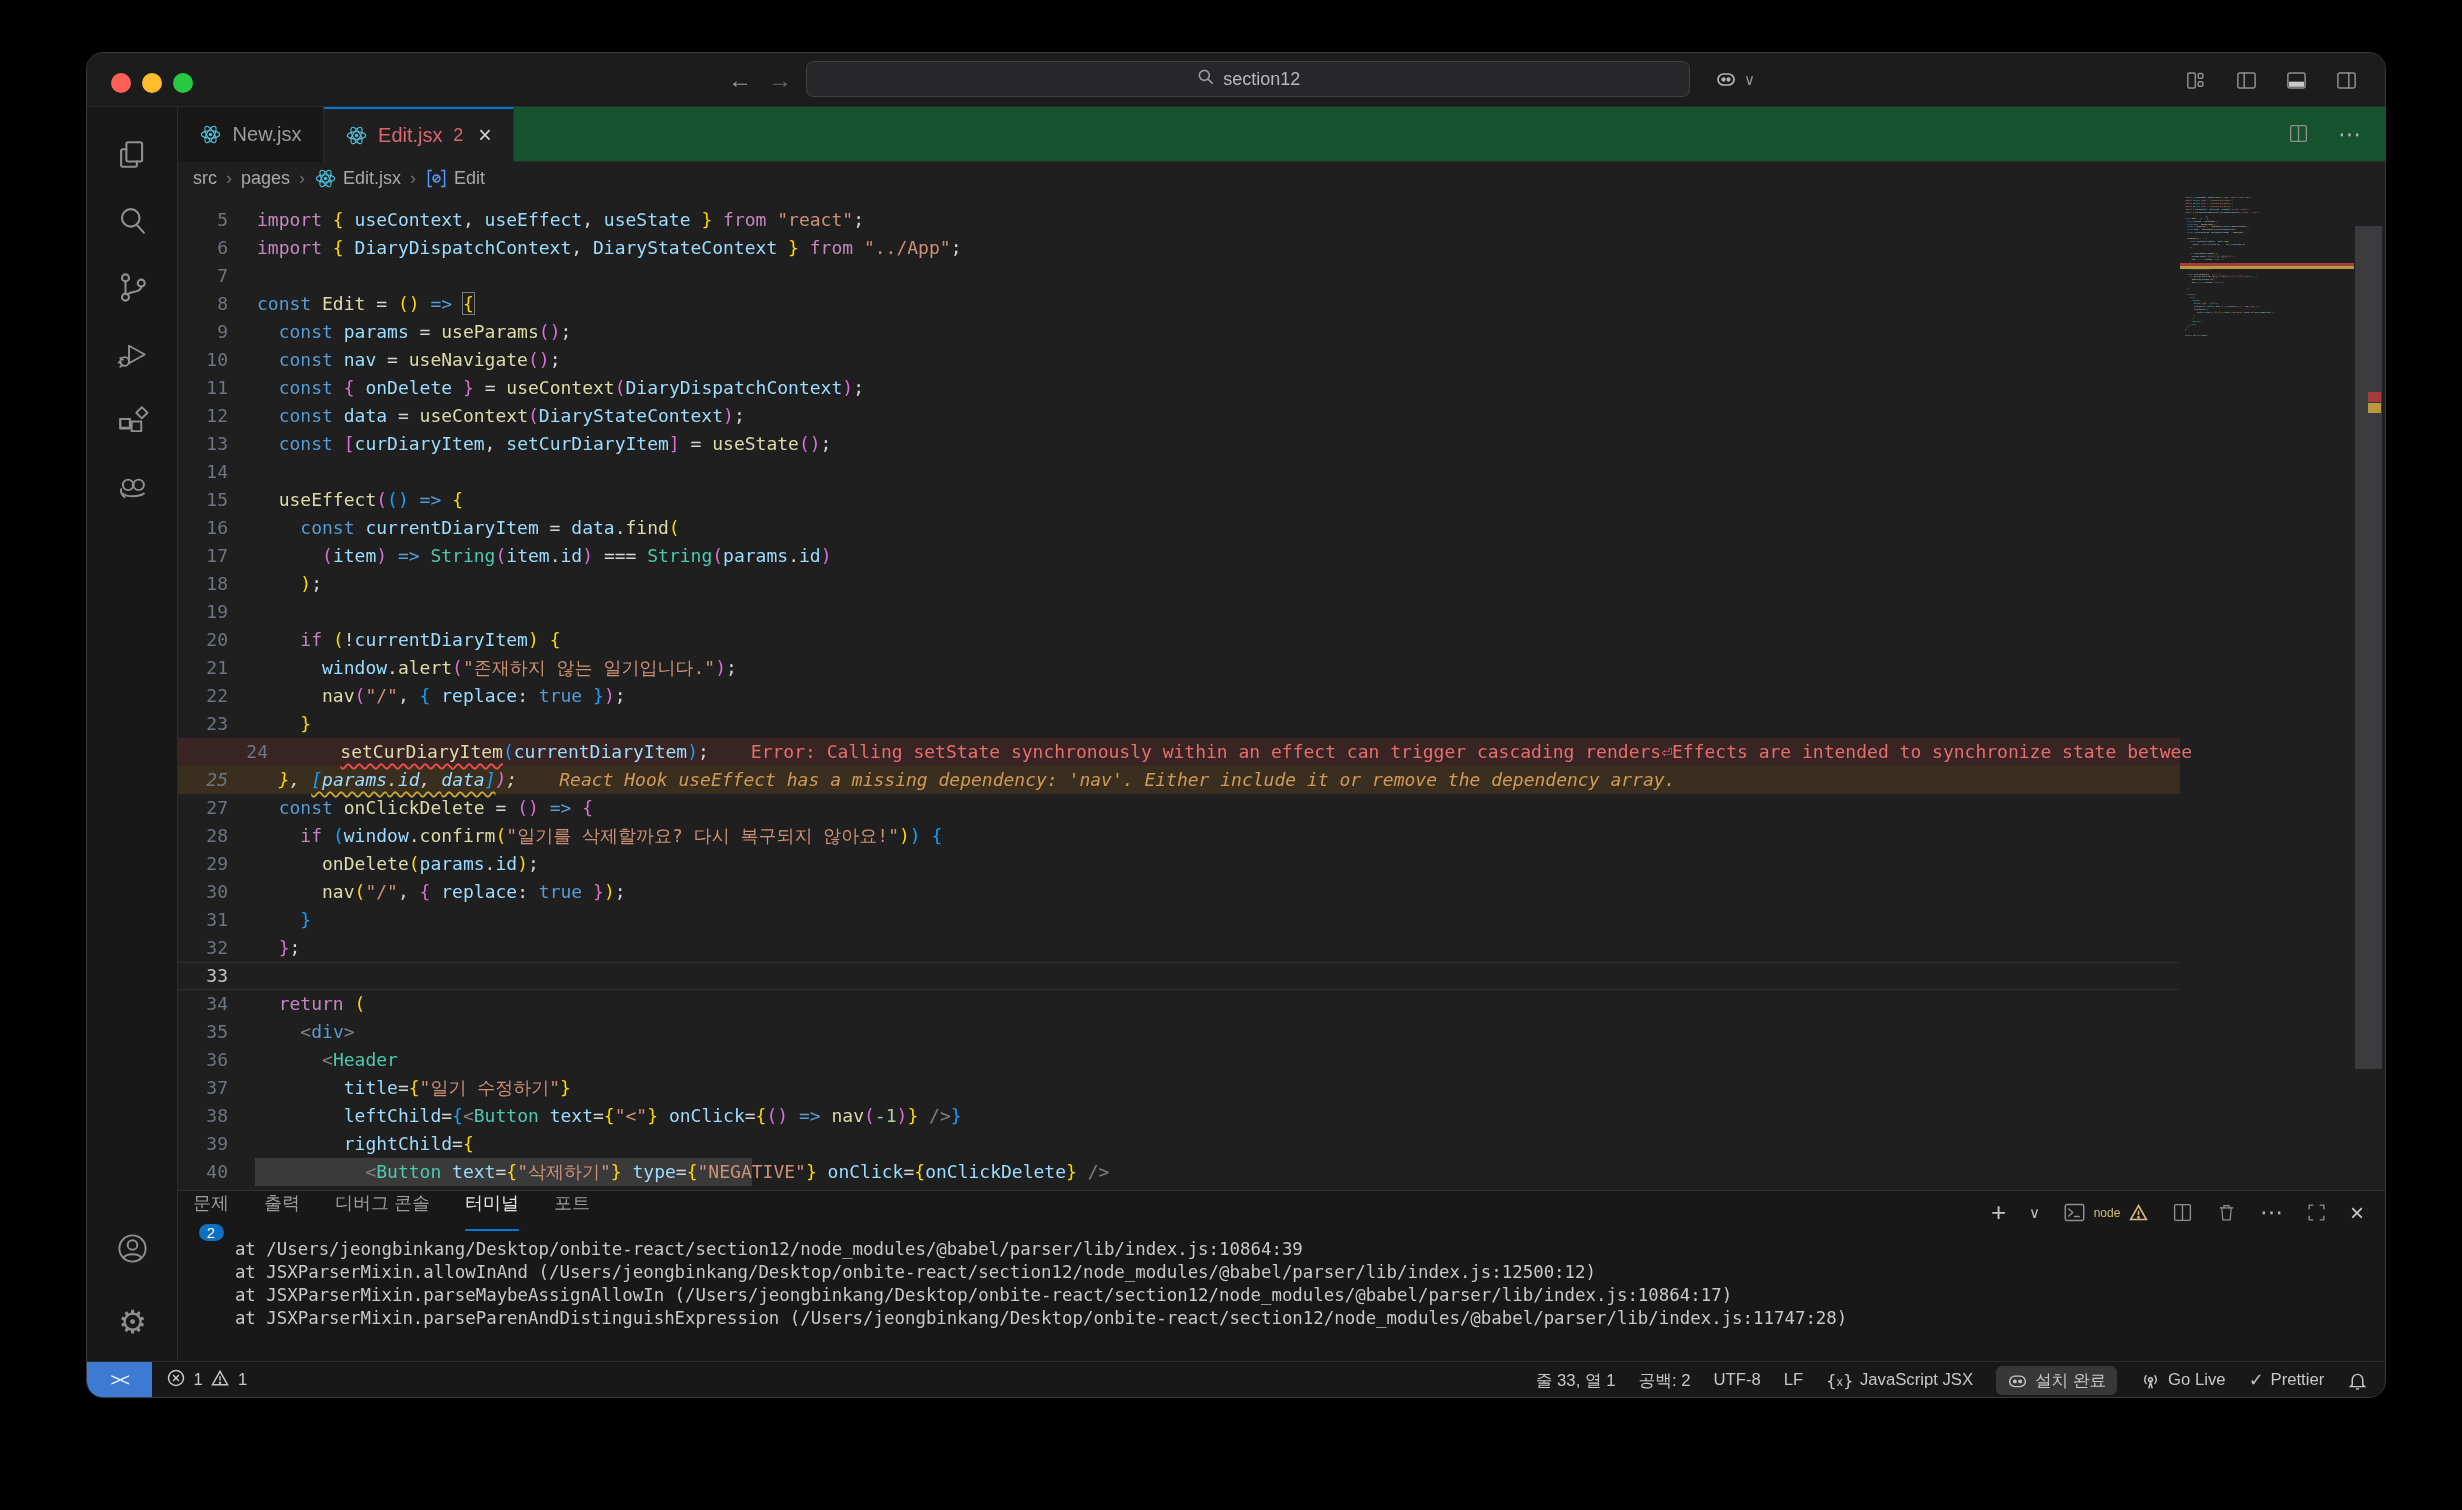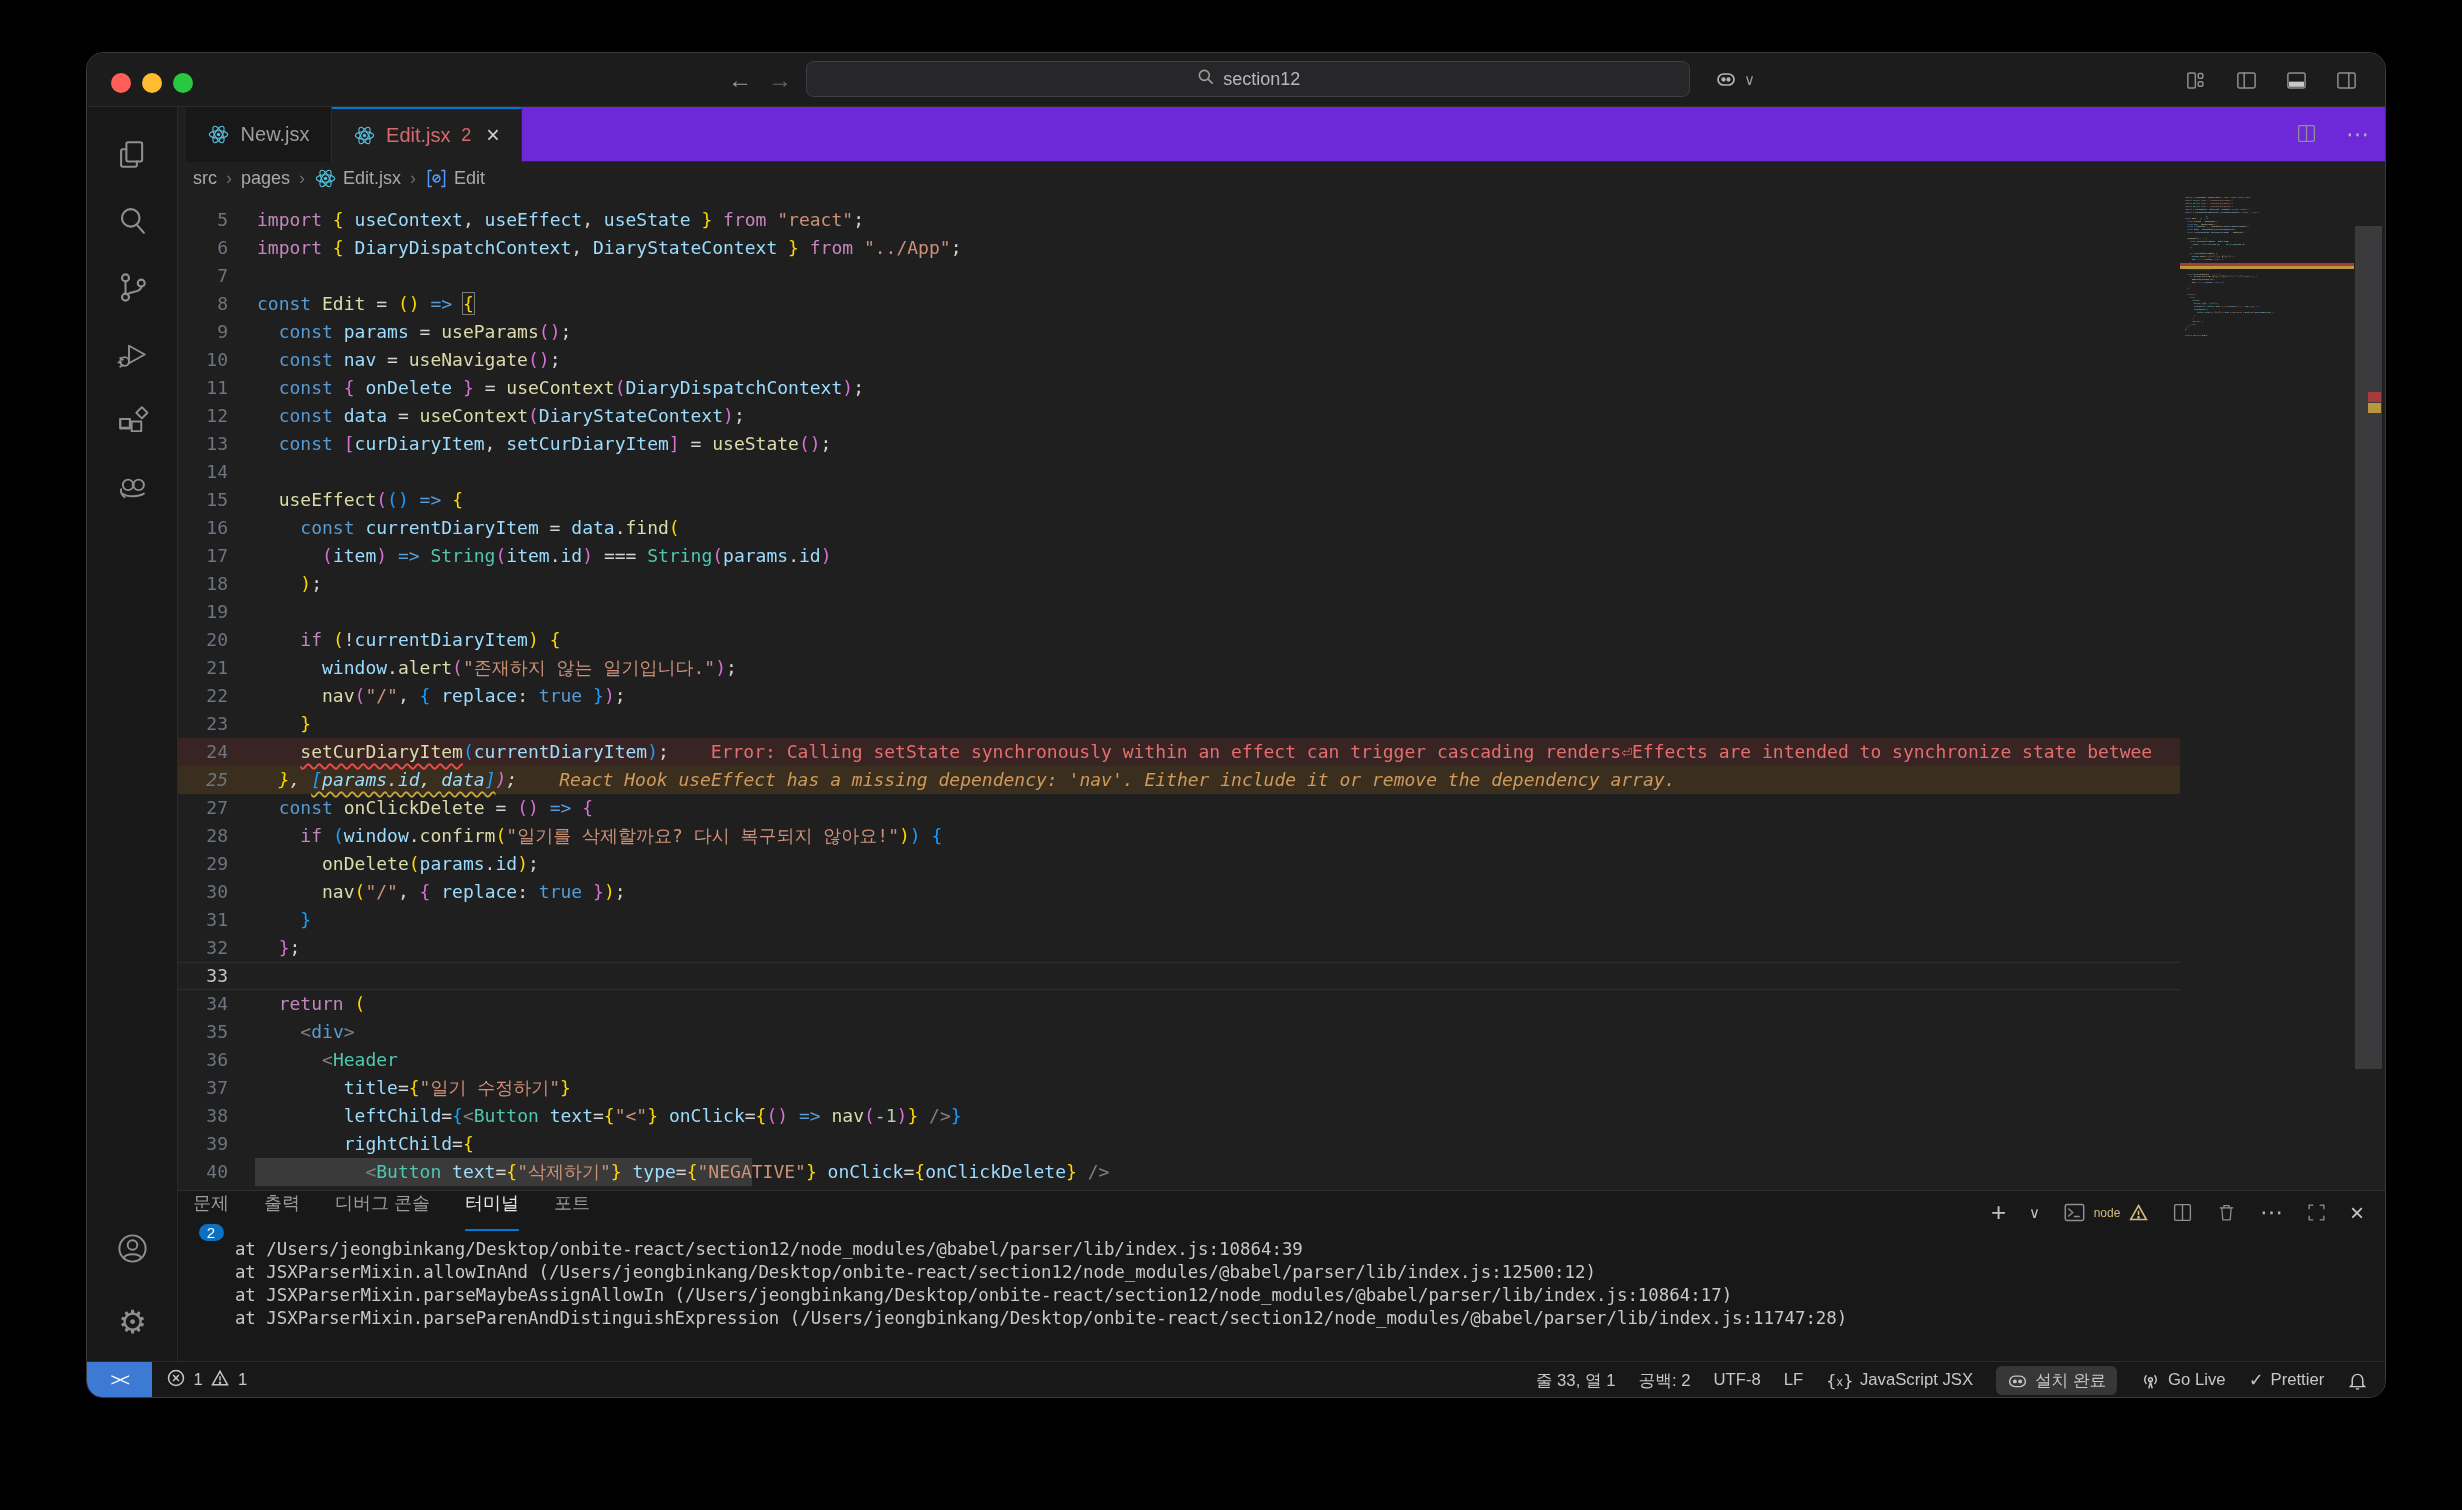--- a/index.html
+++ b/index.html
@@ -22,41 +22,41 @@
   .icon-btn svg { display:block; }
 
   
   .activitybar { position:absolute; left:0; top:54px; width:91px; height:1257px; background:#181818;
     border-right:0.8px solid #2b2b2b; }
   .act-item { position:absolute; left:0; width:91px; height:67px; display:flex; align-items:center; justify-content:center; }
 
   
   .editor-col { position:absolute; left:91px; top:54px; width:2209px; height:1257px; }
 
-  .tabbar { position:absolute; left:8px; top:0; width:100%; height:55px; background:#6d28d9;
+  .tabbar { position:absolute; left:0; top:0; width:100%; height:55px; background:#14532d;
     border-bottom:0.8px solid #2b2b2b; display:flex; }
   .tab { height:55px; display:flex; align-items:center; gap:10.6px; padding:0 21px; font-size:20px;
     color:#9d9d9d; background:#181818; border-right:0.8px solid #2b2b2b; position:relative; }
   .tab.active { background:#1f1f1f; color:#d9696f; border-top:2.3px solid #0078d4; }
   .tab .badge-num { font-size:18px; }
   .tab .close { font-size:23px; color:#cfcfcf; margin-left:4.5px; }
   .tab-actions { position:absolute; right:26px; top:0; height:55px; display:flex; align-items:center; gap:29px; }
 
   .breadcrumbs { position:absolute; left:0; top:55px; width:100%; height:32px; background:#1f1f1f;
     display:flex; align-items:center; padding-left:15px; gap:9px; font-size:18px; color:#a9a9a9; }
   .crumb-sep { color:#6f6f6f; font-size:18px; }
 
   
   .editor { position:absolute; left:0; top:86px; width:100%; height:996px; background:#1f1f1f; overflow:hidden; }
   .code { position:absolute; left:0; top:0; width:2002px; height:100%; padding-top:13px;
     font-family:"DejaVu Sans Mono", monospace; font-size:18px; }
   .line { position:relative; height:28px; line-height:28px; display:flex; white-space:pre; }
   .line .ln { width:50px; flex:none; text-align:right; color:#6e7681; z-index:1; }
   .line .lcode { margin-left:29px; z-index:1; }
-  .line.err-row { background:#392424; }
+  .line.err-row { background:#392424;padding-left:40px; }
   .line.warn-row { background:#3a2f1e;font-style:italic; }
   .line.current { box-shadow:inset 0 0.8px 0 #333, inset 0 -0.8px 0 #333; }
   .line.current .ln { color:#c6c6c6; }
   .lens { margin-left:42px; }
   .lens.error { color:#e66e6e; }
   .lens.warn { color:#d29a5a; }
   .band40 { position:absolute; left:77px; top:0; width:497px; height:100%; background:#3a3a3a; z-index:0; }
 
   .c-kw{color:#c586c0} .c-kw2{color:#569cd6} .c-fn{color:#dcdcaa} .c-cls{color:#4ec9b0}
   .c-var{color:#9cdcfe} .c-str{color:#ce9178} .c-num{color:#b5cea8} .c-pun{color:#d4d4d4}

